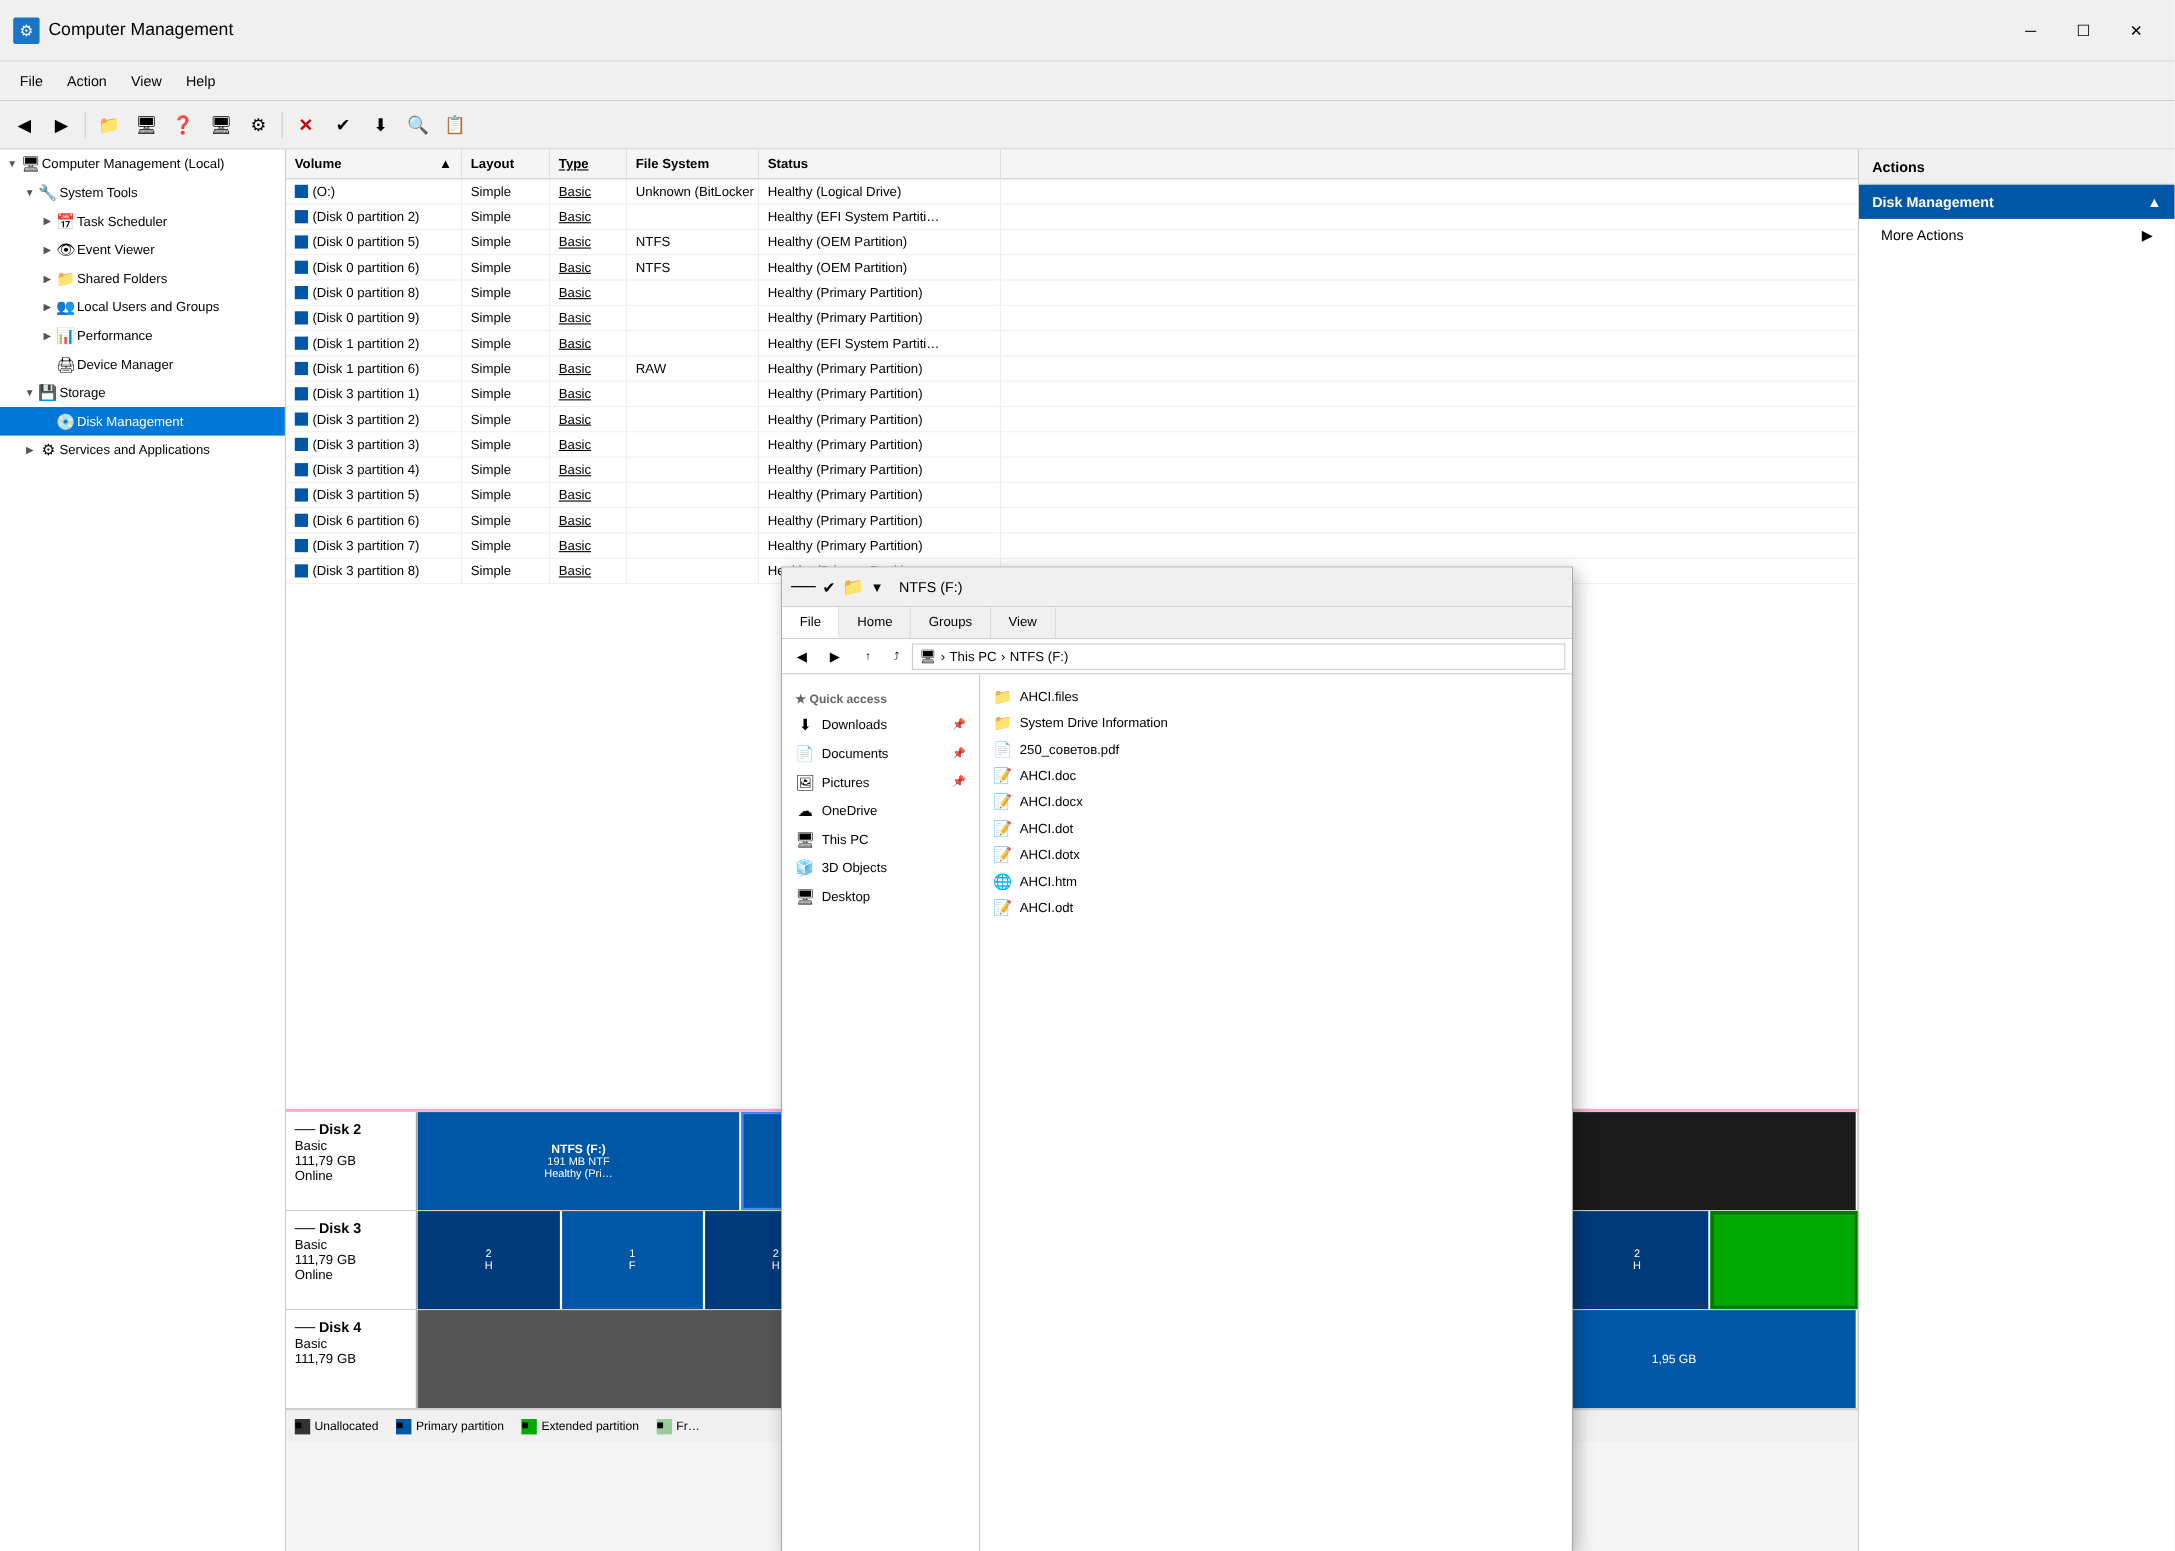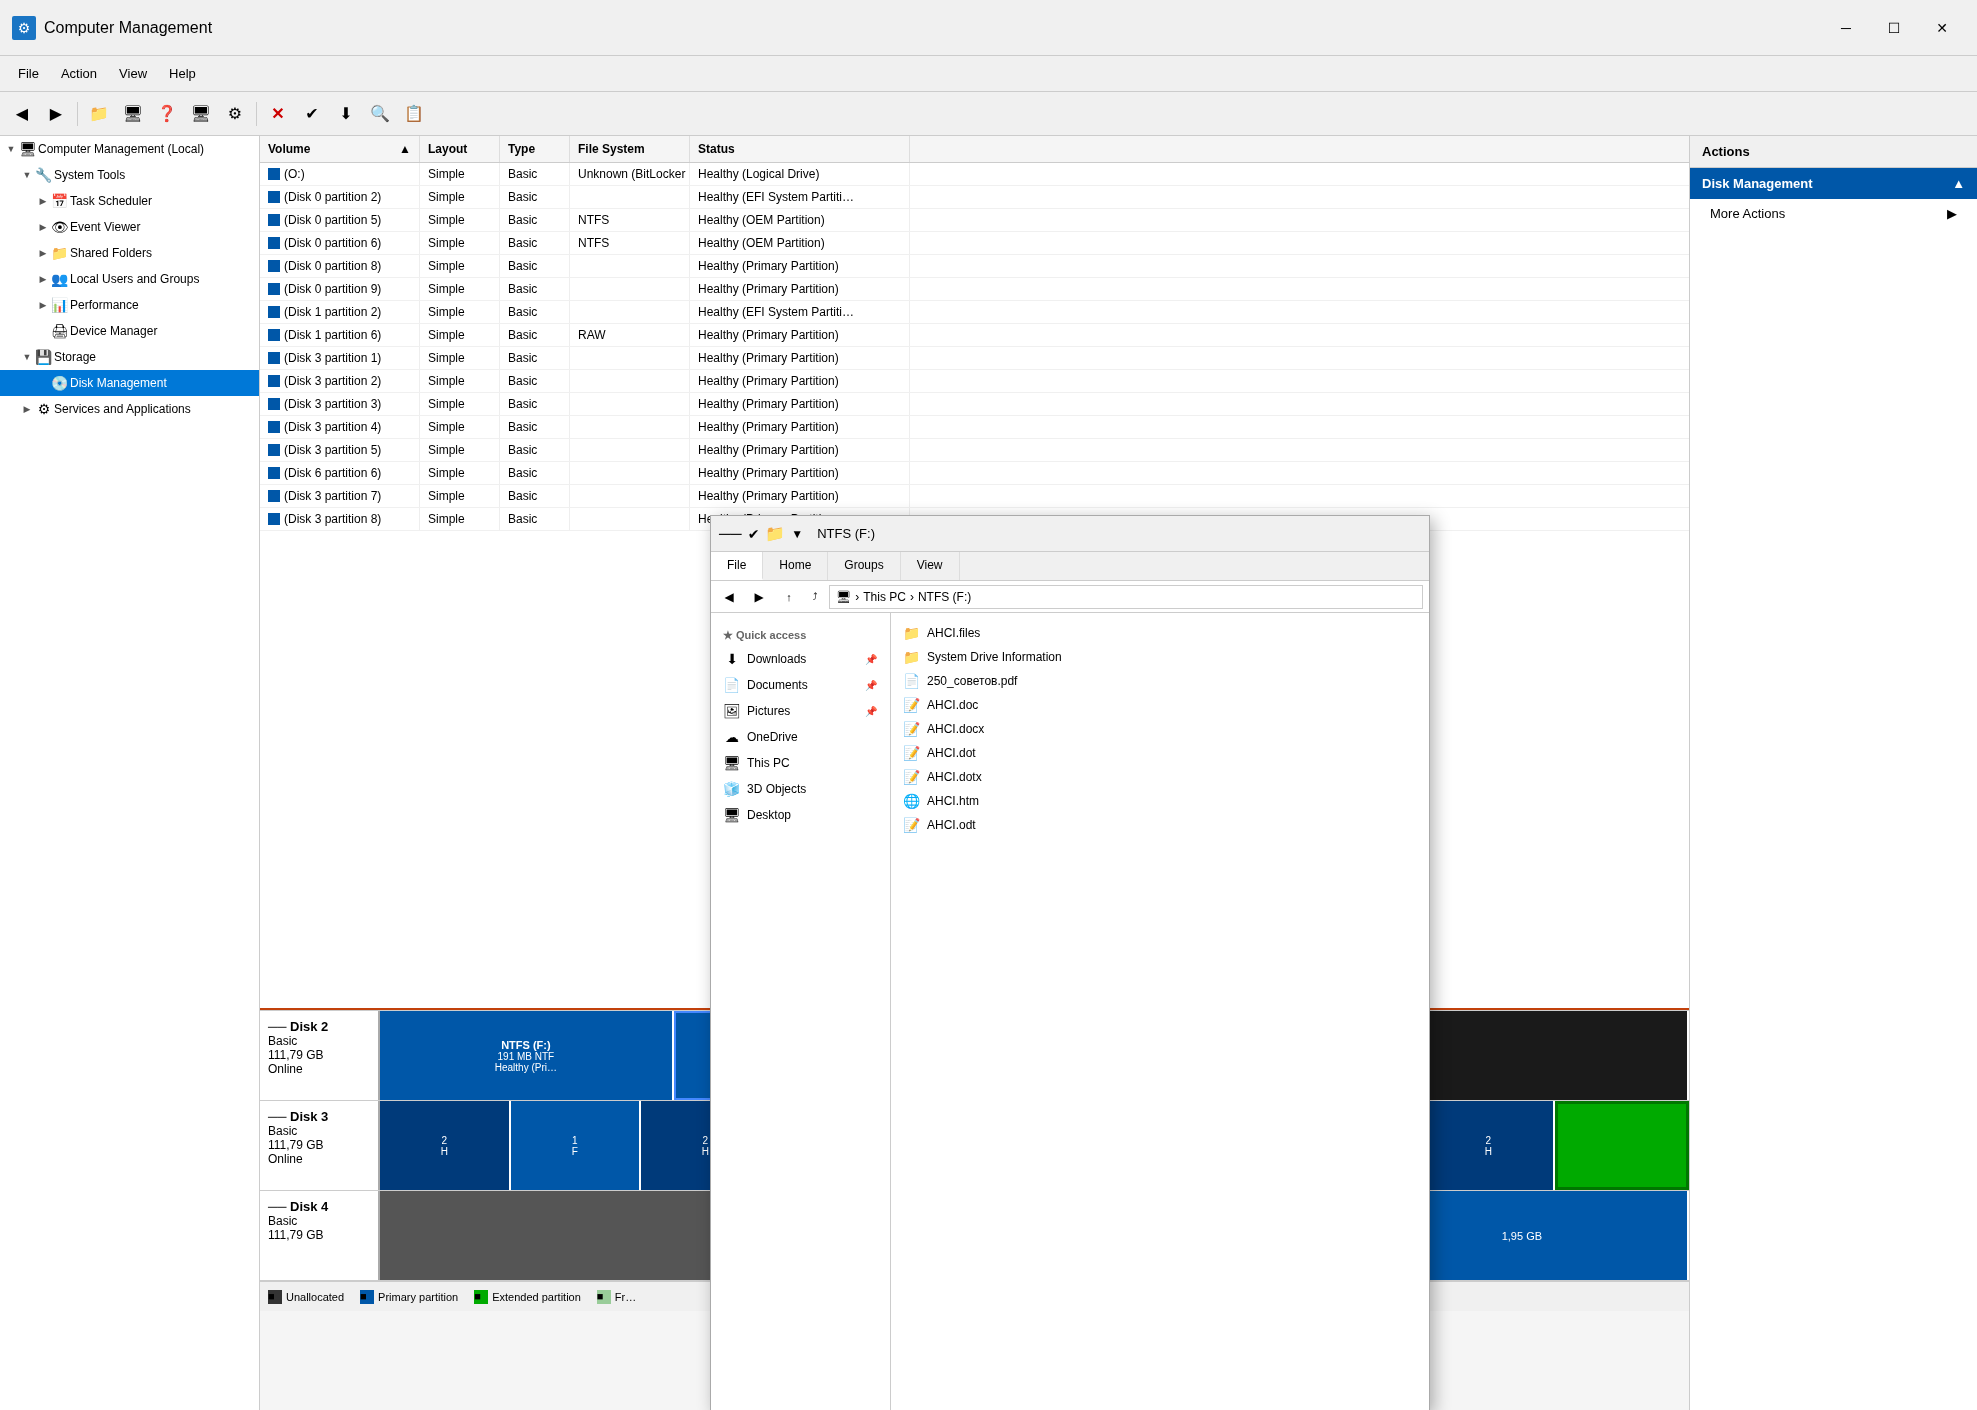--- a/index.html
+++ b/index.html
@@ -87,21 +87,21 @@
       display: flex;
       flex-direction: column;
       background: white;
       overflow: hidden;
     }
 
     
     .partition-table {
       flex: 1;
       overflow: hidden;
-      border-bottom: 2px solid #c2410c;
+      border-bottom: 2px solid #f9a8d4;
     }
     .table-header {
       display: flex;
       background: #f5f5f5;
       border-bottom: 1px solid #ccc;
       font-size: 12px;
       font-weight: bold;
     }
     .th { padding: 6px 8px; border-right: 1px solid #ddd; cursor: pointer; display: flex; align-items: center; justify-content: space-between; }
     .table-body { overflow-y: auto; height: calc(100% - 28px); }
@@ -299,21 +299,21 @@
       align-items: center;
       padding: 3px 4px;
       cursor: pointer;
       font-size: 12px;
       gap: 6px;
     }
     .fe-file-icon { width: 18px; height: 18px; flex-shrink: 0; display: flex; align-items: center; justify-content: center; font-size: 14px; }
 
     .col-volume { width: 160px; }
     .col-layout { width: 80px; }
-    .col-type { width: 70px; }
+    .col-type { width: 70px; text-decoration: underline; }
     .col-fs { width: 120px; }
     .col-status { width: 220px; }
   </style>
 </head>
 <body>
 
 <div class="title-bar">
   <div class="title-bar-left">
     <div class="title-bar-icon">⚙</div>
     <span class="title-bar-title">Computer Management</span>

